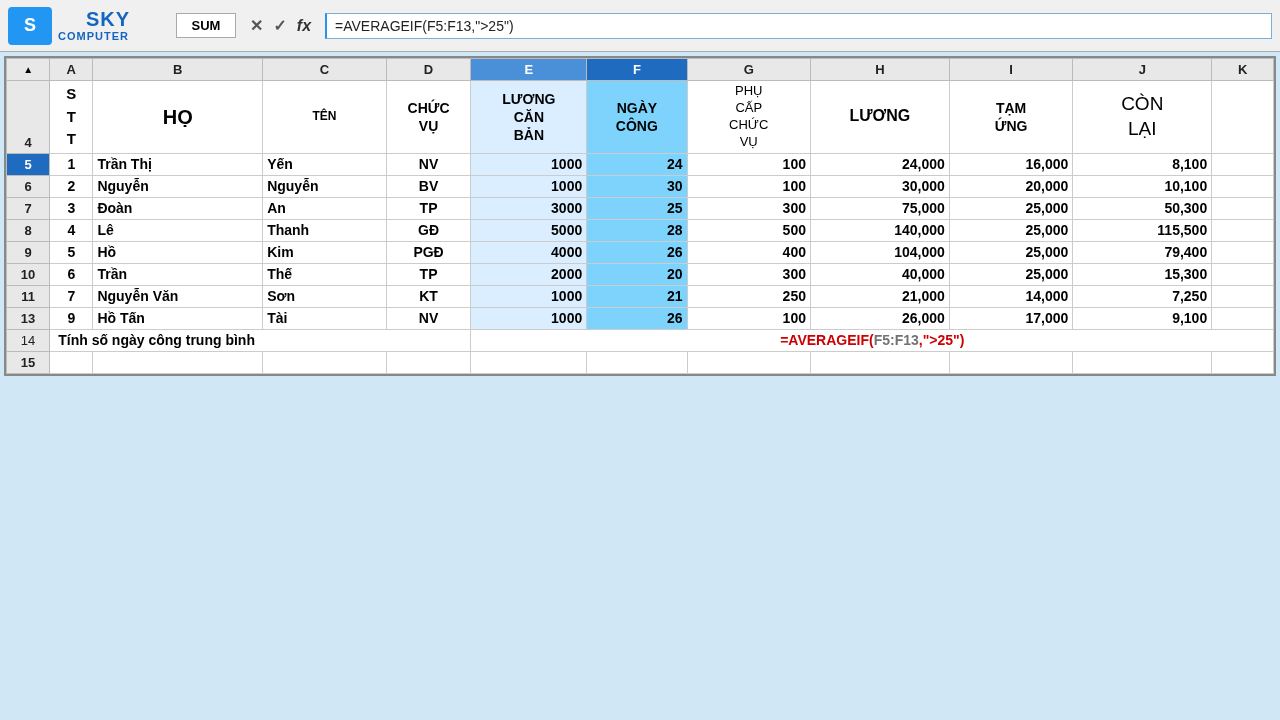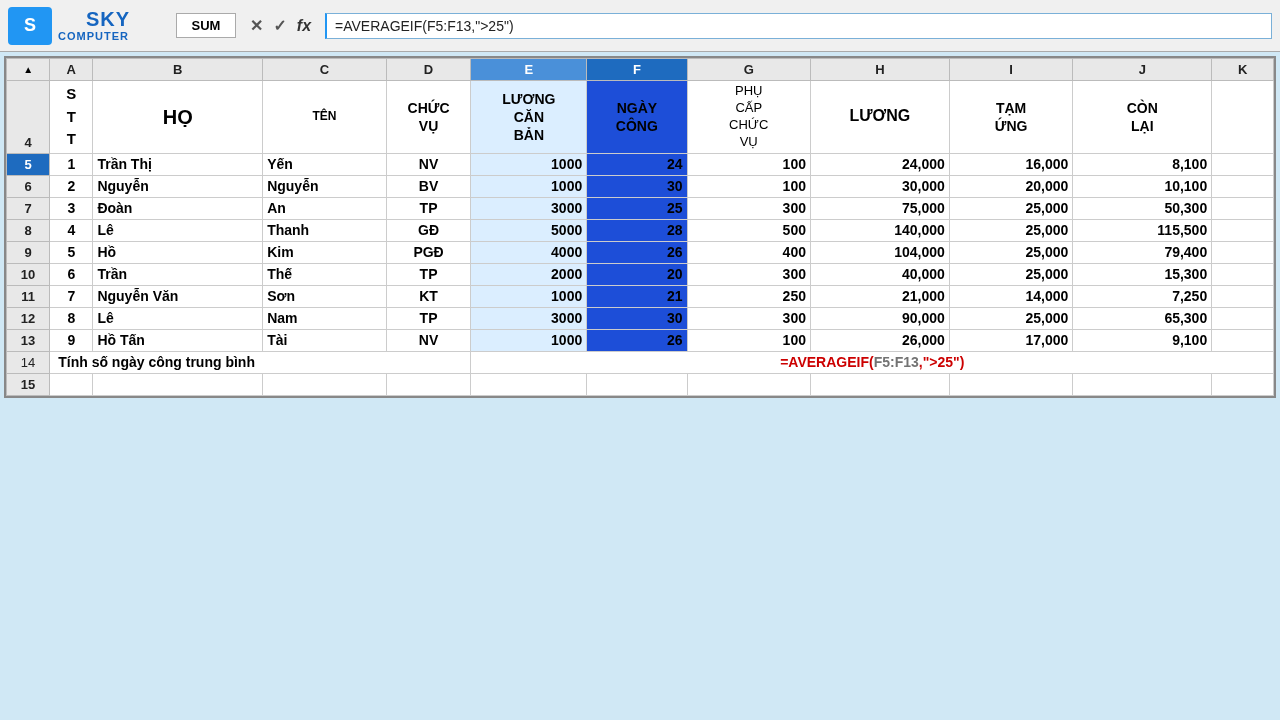--- a/index.html
+++ b/index.html
@@ -160,21 +160,21 @@
       font-weight: bold;
       font-size: 14px;
     }
 
     .text-left { text-align: left; }
     .text-center { text-align: center; }
     .text-right { text-align: right; }
 
     
     .col-f-highlight {
-      background: #1d4ed8;
+      background: #7dd3fc;
     }
 
     
     .formula-row td {
       font-weight: normal;
       font-size: 13px;
     }
 
     
     .corner-cell {
@@ -264,21 +264,21 @@
           </div>
         </td>
         <td class="header-cell" style="font-size:20px; font-weight:bold;">HỌ</td>
         <td class="header-cell" style="font-size:12px; font-weight:bold;">TÊN</td>
         <td class="header-cell" style="font-size:14px; font-weight:bold; line-height:1.3;">CHỨC<br>VỤ</td>
         <td class="header-cell col-e-highlight" style="font-size:14px; font-weight:bold; line-height:1.3;">LƯƠNG<br>CĂN<br>BẢN</td>
         <td class="header-cell col-f-highlight" style="font-size:14px; font-weight:bold; line-height:1.3;">NGÀY<br>CÔNG</td>
         <td class="header-cell" style="font-size:13px; font-weight:normal; line-height:1.3;margin-top:32px;">PHỤ<br>CẤP<br>CHỨC<br>VỤ</td>
         <td class="header-cell" style="font-size:16px; font-weight:bold;">LƯƠNG</td>
         <td class="header-cell" style="font-size:14px; font-weight:bold; line-height:1.3;">TẠM<br>ỨNG</td>
-        <td class="header-cell" style="font-size:14px; font-weight:bold; line-height:1.3;">CÒN<br>LẠI</td>
+        <td class="header-cell" style="font-size:19px; font-weight:normal; line-height:1.3;">CÒN<br>LẠI</td>
         <td class="header-cell"></td>
       </tr>
 
       <tr>
         <td class="row-header selected-row-header">5</td>
         <td class="data-cell text-center">1</td>
         <td class="data-cell text-left">Trần Thị</td>
         <td class="data-cell text-left">Yến</td>
         <td class="data-cell text-center">NV</td>
         <td class="data-cell text-right col-e-highlight">1000</td>
@@ -367,34 +367,20 @@
         <td class="data-cell text-center">KT</td>
         <td class="data-cell text-right col-e-highlight">1000</td>
         <td class="data-cell text-right col-f-highlight">21</td>
         <td class="data-cell text-right">250</td>
         <td class="data-cell text-right">21,000</td>
         <td class="data-cell text-right">14,000</td>
         <td class="data-cell text-right">7,250</td>
         <td class="data-cell"></td>
       </tr>
       <tr>
-        <td class="row-header">12</td>
-        <td class="data-cell text-center">8</td>
-        <td class="data-cell text-left">Lê</td>
-        <td class="data-cell text-left">Nam</td>
-        <td class="data-cell text-center">TP</td>
-        <td class="data-cell text-right col-e-highlight">3000</td>
-        <td class="data-cell text-right col-f-highlight">30</td>
-        <td class="data-cell text-right">300</td>
-        <td class="data-cell text-right">90,000</td>
-        <td class="data-cell text-right">25,000</td>
-        <td class="data-cell text-right">65,300</td>
-        <td class="data-cell"></td>
-      </tr>
-      <tr>
         <td class="row-header">13</td>
         <td class="data-cell text-center">9</td>
         <td class="data-cell text-left">Hồ Tấn</td>
         <td class="data-cell text-left">Tài</td>
         <td class="data-cell text-center">NV</td>
         <td class="data-cell text-right col-e-highlight">1000</td>
         <td class="data-cell text-right col-f-highlight">26</td>
         <td class="data-cell text-right">100</td>
         <td class="data-cell text-right">26,000</td>
         <td class="data-cell text-right">17,000</td>

